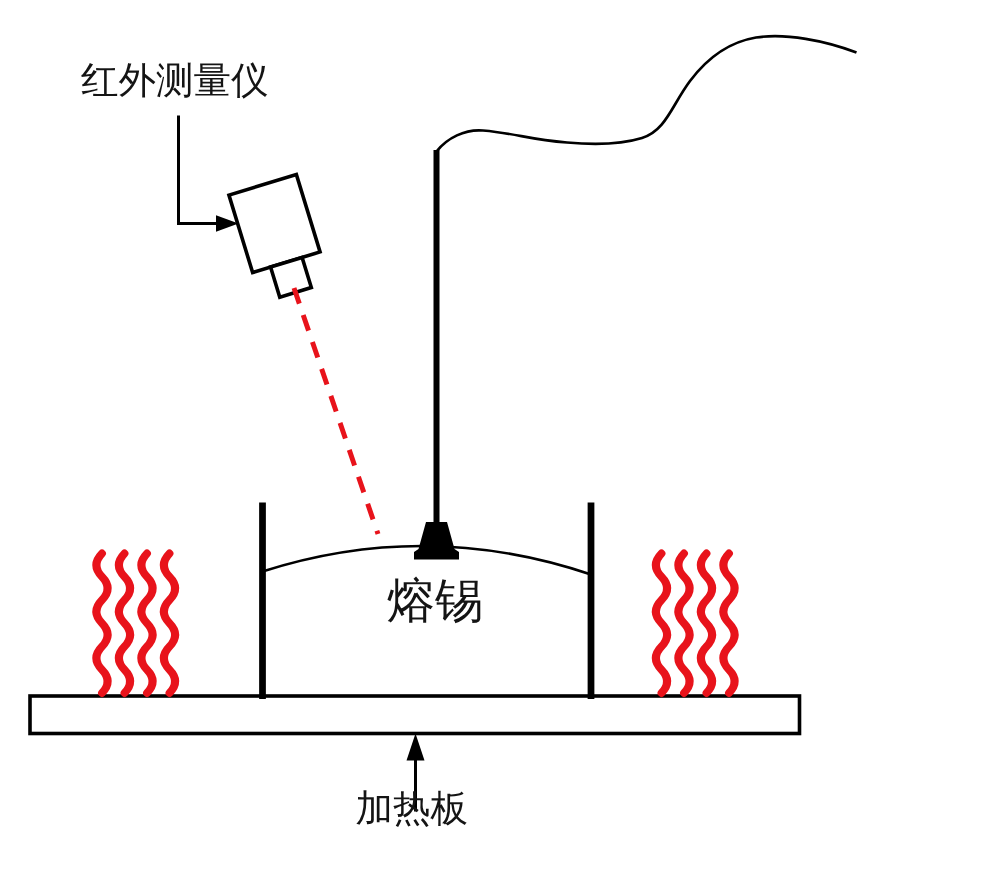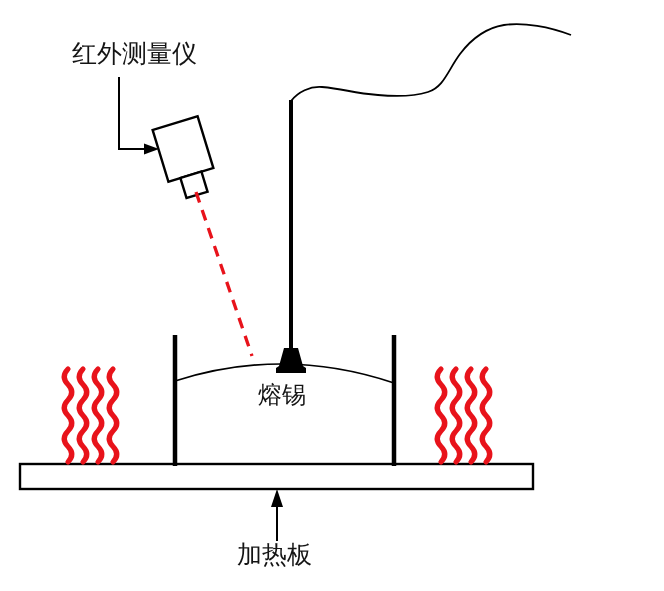--- a/index.html
+++ b/index.html
@@ -48,16 +48,16 @@
 
     <line x1="196" y1="192" x2="252" y2="356" stroke-width="3.3" stroke-dasharray="11 8" stroke="#e8131b"></line>
 
     <path d="M 119 77 L 119 149 L 146 149" fill="none" stroke="#000" stroke-width="2"></path>
     <polygon points="159,149 144,143.5 144,154.5" fill="#000"></polygon>
 
     <line x1="277" y1="541" x2="277" y2="504" stroke="#000" stroke-width="2"></line>
     <polygon points="277,489 271,507 283,507" fill="#000"></polygon>
   </svg>
 
-  <div class="label" style="left:72px;top:37px;">红外测量仪</div>
-  <div class="label" style="left:258px;top:379px;font-size:24px;">熔锡</div>
-  <div class="label" style="left:237px;top:538px;text-align:center;">加热板</div>
+  <div class="label" style="left:54px;top:37px;">红外测量仪</div>
+  <div class="label" style="left:258px;top:379px;font-size:32px;">熔锡</div>
+  <div class="label" style="left:237px;top:522px;text-align:center;">加热板</div>
 </div>
 
 </body></html>

